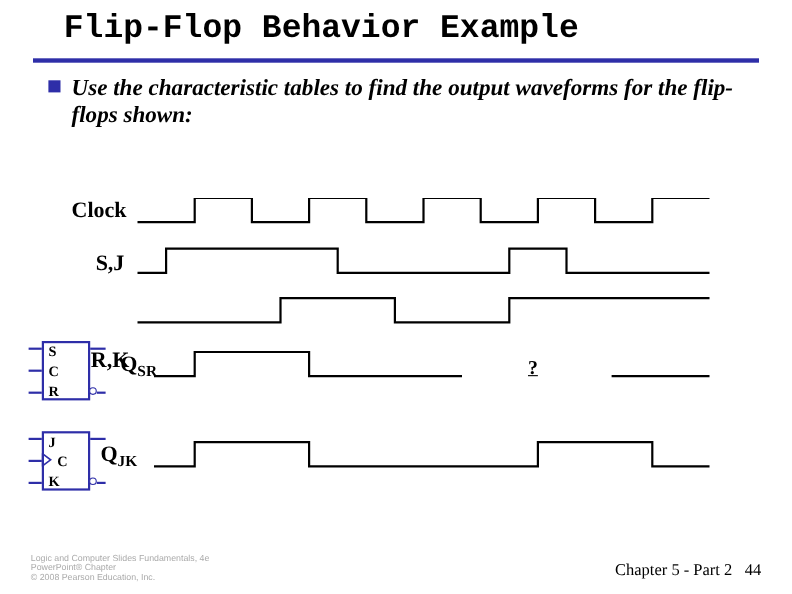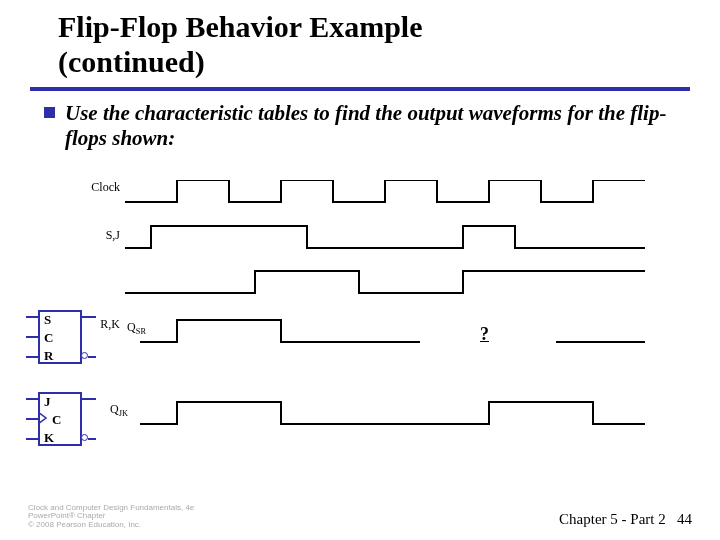--- a/index.html
+++ b/index.html
@@ -9,20 +9,21 @@
     background: #fff;
     font-family: "Times New Roman", serif;
     position: relative;
     overflow: hidden;
   }
   .title {
     font-size: 30px;
     font-weight: bold;
     padding: 10px 0 6px 58px;
     line-height: 1.15;
+    font-family: Liberation Mono, monospace;
   }
   .hr-thick {
     height: 4px;
     background: #2e2ea8;
     margin: 2px 30px 0 30px;
   }
   .bullet-row {
     display: flex;
     padding: 10px 40px 0 44px;
   }
@@ -40,23 +41,23 @@
     font-style: italic;
   }
   .diagram {
     position: absolute;
     left: 0; top: 180px;
     width: 720px; height: 320px;
   }
   .signal-label {
     position: absolute;
     font-family: "Times New Roman", serif;
-    font-weight: normal;
-    font-size: 12px;
-    text-align: right;
+    font-weight: bold;
+    font-size: 20px;
+    text-align: center;
   }
   .wave {
     position: absolute;
     stroke: #000;
     stroke-width: 2;
     fill: none;
   }
   .ff-box {
     position: absolute;
     border: 2px solid #2e2ea8;
@@ -99,21 +100,20 @@
     font-size: 15px;
     font-family: "Times New Roman", serif;
   }
   sub { font-size: 0.7em; }
 </style>
 </head>
 <body>
 
 <div class="title">
   <span>Flip-Flop Behavior Example</span><br>
-  <span>(continued)</span>
 </div>
 <div class="hr-thick"></div>
 
 <div class="bullet-row">
   <div class="bullet-sq"></div>
   <div class="bullet-text">Use the characteristic tables to find the output waveforms for the flip-flops shown:</div>
 </div>
 
 <div class="diagram">
 
@@ -168,19 +168,19 @@
   <div class="ff-line" style="left:26px; top:218px; width:12px; height:2px;"></div>
   <div class="ff-line" style="left:26px; top:238px; width:12px; height:2px;"></div>
   <div class="ff-line" style="left:26px; top:258px; width:12px; height:2px;"></div>
   <div class="ff-line" style="left:82px; top:218px; width:14px; height:2px;"></div>
   <div class="ff-line" style="left:88px; top:258px; width:8px; height:2px;"></div>
   <div class="bubble" style="left:81px; top:254px;"></div>
 
 </div>
 
 <div class="footer-left">
-  <span>Clock and Computer Design Fundamentals, 4e</span><br>
+  <span>Logic and Computer Slides Fundamentals, 4e</span><br>
   <span>PowerPoint® Chapter</span><br>
   <span>© 2008 Pearson Education, Inc.</span>
 </div>
 <div class="footer-right">
   <span>Chapter 5 - Part 2</span>&nbsp;&nbsp;&nbsp;<span>44</span>
 </div>
 
 </body></html>

